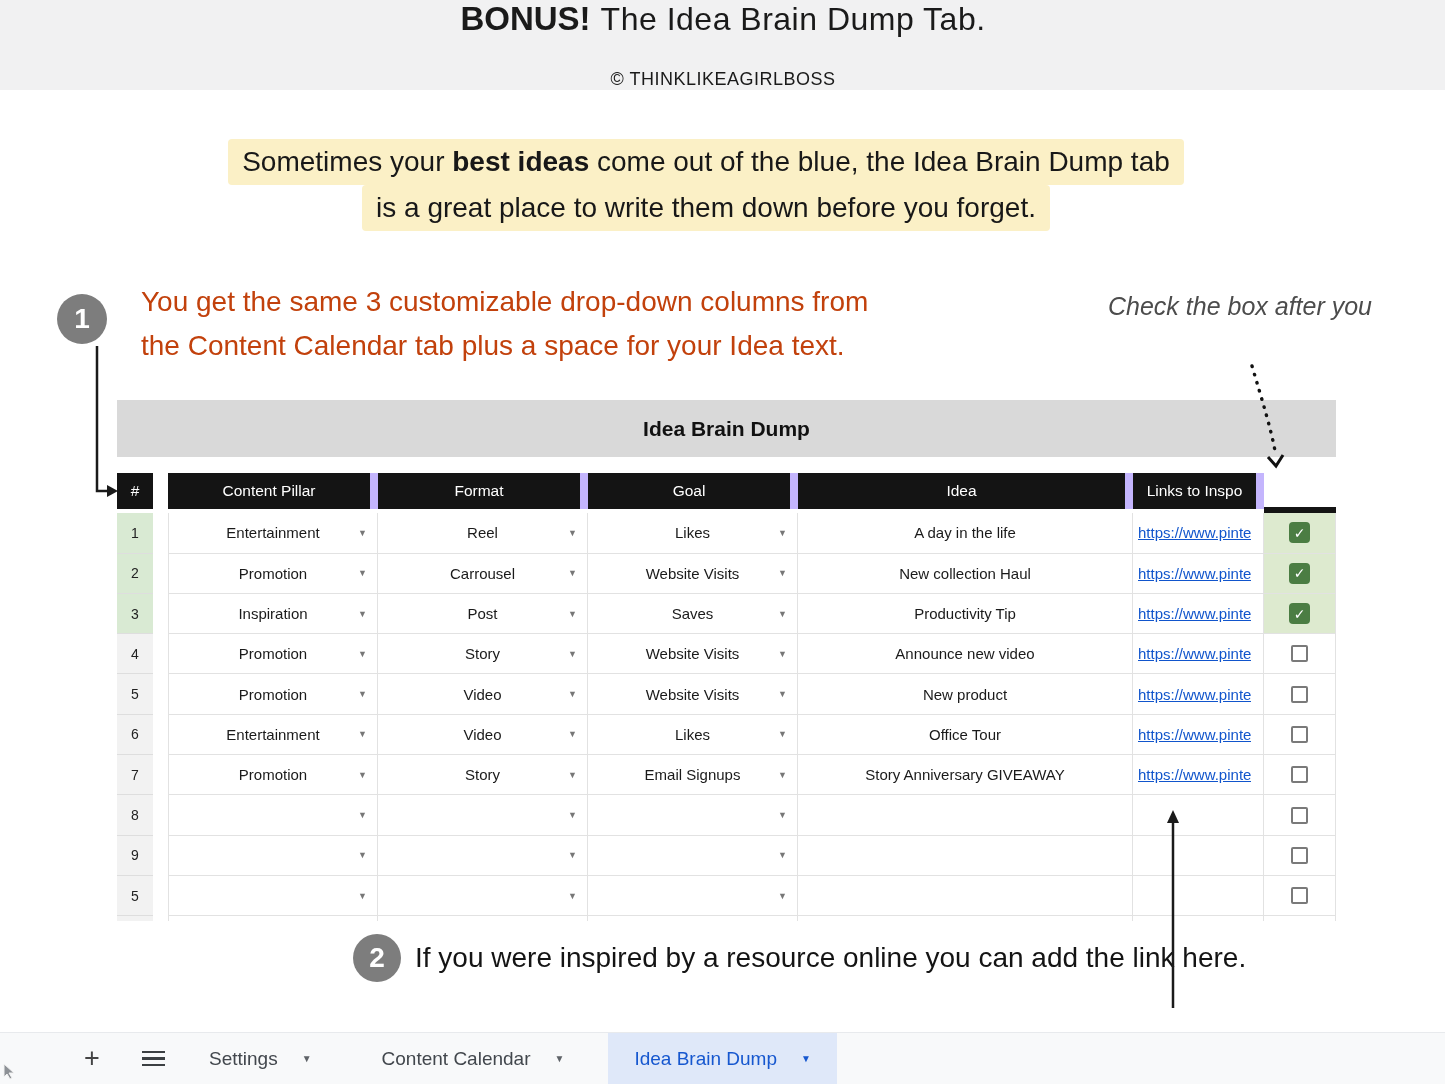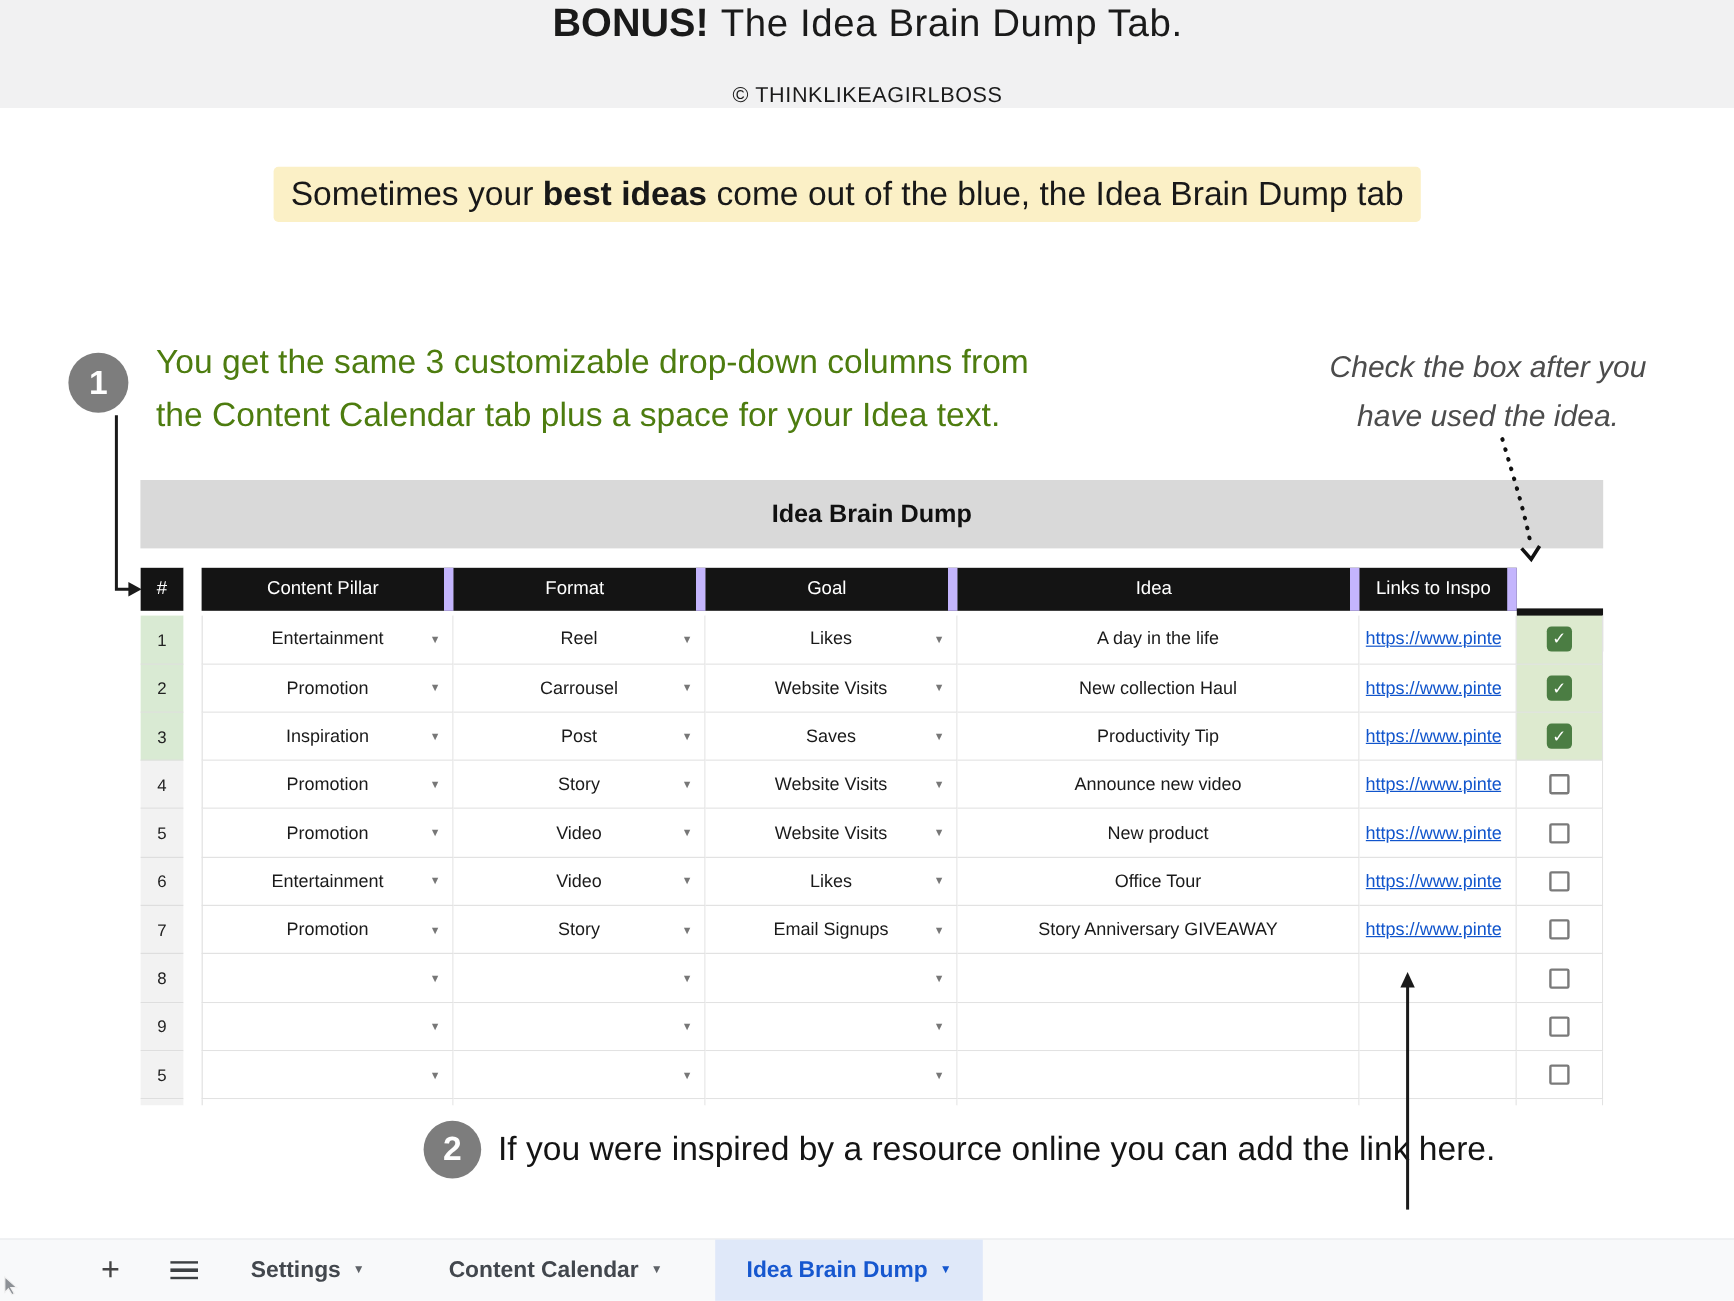--- a/index.html
+++ b/index.html
@@ -33,21 +33,21 @@
   .callout .row2 { margin-top:0px; }
   .callout b { font-weight:700; }
 
   
   .num-circle {
     position:absolute; width:50px; height:50px; border-radius:50%;
     background:#7d7d7d; color:#ffffff; font-weight:700; font-size:28px;
     display:flex; align-items:center; justify-content:center; z-index:6;
   }
   .circle1 { left:57px; top:294px; }
-  .ann1-text { position:absolute; left:130px; top:280px; font-size:28px; line-height:44px; color:#4d7c0f; }
+  .ann1-text { position:absolute; left:141px; top:280px; font-size:28px; line-height:44px; color:#c2410c; }
 
   
   .side-note {
     position:absolute; left:1058px; top:286px; width:364px; text-align:center;
     font-style:italic; font-size:25px; line-height:41px; color:#4c4c4c;
   }
 
   
   .overlay { position:absolute; left:0; top:0; width:1445px; height:1084px; pointer-events:none; z-index:5; }
 
@@ -107,54 +107,54 @@
     background:#f8f9fa; border-top:1px solid #e8eaed;
     display:flex; align-items:stretch;
   }
   .tabbar .plus-btn {
     align-self:center; margin-left:78px; font-size:27px; color:#444; font-weight:400;
     width:28px; text-align:center; cursor:pointer;
   }
   .hamburger { align-self:center; margin-left:36px; width:23px; cursor:pointer; }
   .hamburger i { display:block; height:2.5px; background:#3c4043; margin:4.2px 0; }
   .tab {
-    display:flex; align-items:center; gap:10px; padding:0 26px; margin-left:18px;
-    font-size:19px; font-weight:700; color:#42474d; cursor:pointer;
+    display:flex; align-items:center; gap:24px; padding:0 26px; margin-left:18px;
+    font-size:19px; font-weight:400; color:#42474d; cursor:pointer;
   }
   .tab .tab-caret { font-size:10px; color:#5f6368; }
   .tab.active { background:#dfe8f9; color:#1657cf; }
   .tab.active .tab-caret { color:#1657cf; }
 
   .cursor-icon { position:absolute; left:2px; top:1063px; z-index:8; }
 </style>
 </head>
 <body>
 
 <div class="top-bar">
   <div class="top-title">
     <span class="bonus">BONUS!</span><span>The Idea Brain Dump Tab.</span>
   </div>
   <div class="copyright">© THINKLIKEAGIRLBOSS</div>
 </div>
 
 <div class="callout">
   <div><span class="hl"><span>Sometimes your </span><b>best ideas</b><span> come out of the blue, the Idea Brain Dump tab</span></span></div>
+  <div class="row2"><span class="hl">is a great place to write them down before you forget.</span></div>
 </div>
 
 <div class="num-circle circle1">
   <span>1</span>
 </div>
 <div class="ann1-text">
   <div>You get the same 3 customizable drop-down columns from</div>
   <div>the Content Calendar tab plus a space for your Idea text.</div>
 </div>
 
 <div class="side-note">
   <div>Check the box after you</div>
-  <div>have used the idea.</div>
 </div>
 
 <svg class="overlay" viewBox="0 0 1445 1084">
 
   <path d="M97 346 L97 491 L108 491" fill="none" stroke="#1a1a1a" stroke-width="2.5"></path>
   <polygon points="107,485 118,491 107,497" fill="#1a1a1a"></polygon>
 
   <path d="M1252 366 C1262 400 1271 428 1276 456" fill="none" stroke="#111" stroke-width="3.4" stroke-linecap="round" stroke-dasharray="0.5 8"></path>
   <polyline points="1268,457 1276,466 1283,455" fill="none" stroke="#111" stroke-width="3"></polyline>
 

